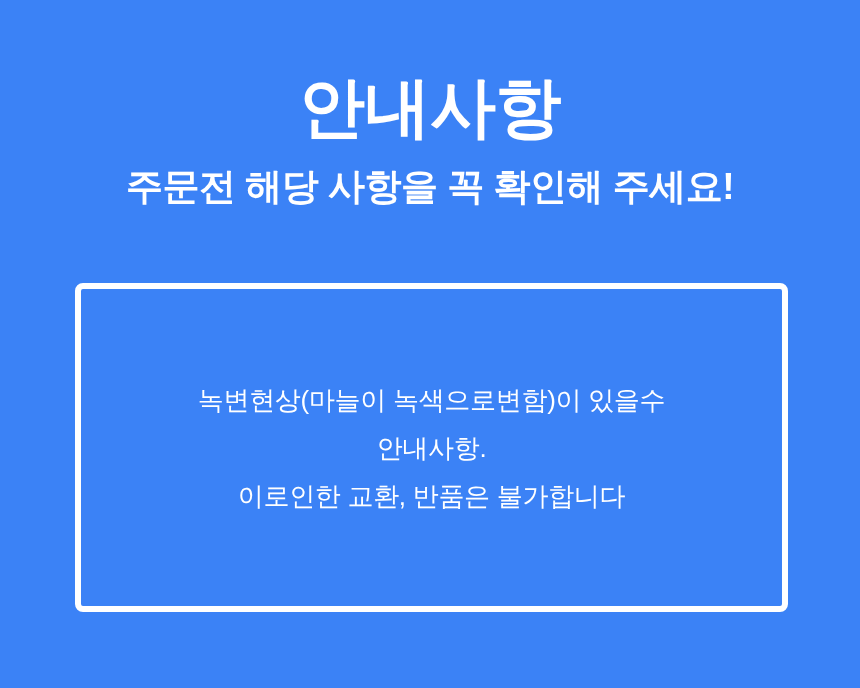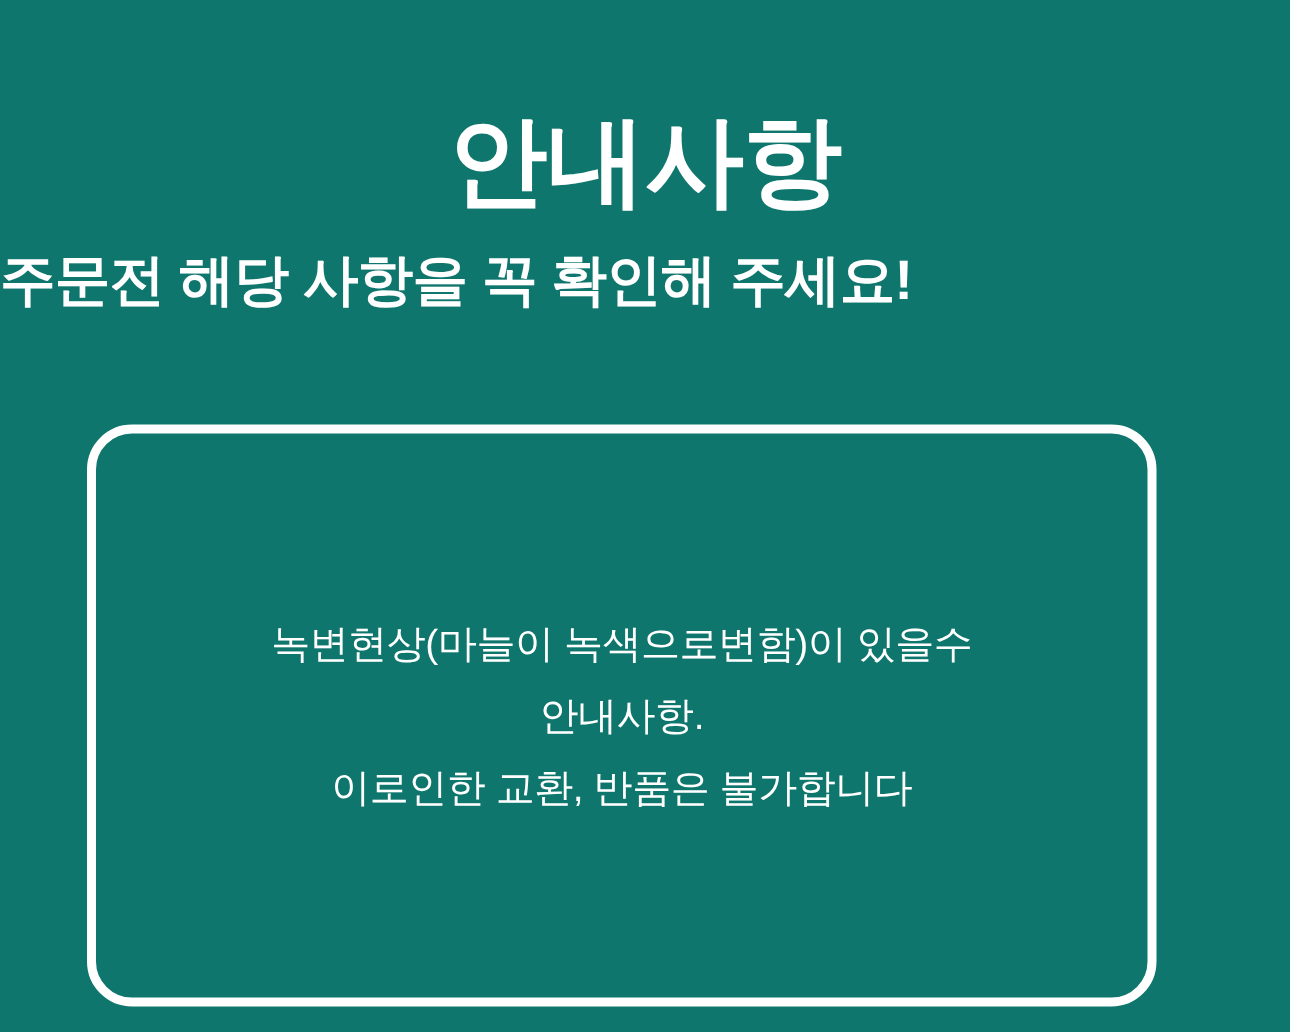--- a/index.html
+++ b/index.html
@@ -38,37 +38,37 @@
     right: 0;
   }
 
   #notice-subtitle {
     margin: 0;
     padding: 0;
     font-size: 37px;
     font-weight: 600;
     line-height: 1;
     letter-spacing: -0.5px;
-    text-align: left;
+    text-align: center;
     position: absolute;
     top: 168px;
     left: 0;
     right: 0;
   }
 
   #notice-box {
     position: absolute;
-    left: 58px;
+    left: 75px;
     top: 283px;
     width: 713px;
-    height: 388px;
+    height: 329px;
     box-sizing: border-box;
     border-style: solid;
     border-width: 6px;
-    border-radius: 30px;
+    border-radius: 8px;
     display: flex;
     flex-direction: column;
     align-items: center;
     justify-content: center;
   }
 
   #notice-body {
     margin: 0;
     padding: 0 24px;
     list-style: none;
@@ -81,21 +81,21 @@
     font-weight: 500;
     line-height: 48px;
     letter-spacing: -0.3px;
     text-align: center;
     white-space: nowrap;
   }
 </style>
 </head>
 <body>
 
-<div id="notice-canvas" style="background: #0f766e; color: rgb(255, 255, 255); text-decoration: underline;">
+<div id="notice-canvas" style="background: #3b82f6; color: rgb(255, 255, 255); text-decoration: underline;">
 
   <h1 id="notice-title">안내사항</h1>
 
   <p id="notice-subtitle">주문전 해당 사항을 꼭 확인해 주세요!</p>
 
   <div id="notice-box" style="border-color: rgb(255, 255, 255);">
     <div id="notice-body">
       <div class="notice-line">녹변현상(마늘이 녹색으로변함)이 있을수</div>
       <div class="notice-line">안내사항.</div>
       <div class="notice-line">이로인한 교환, 반품은 불가합니다</div>

